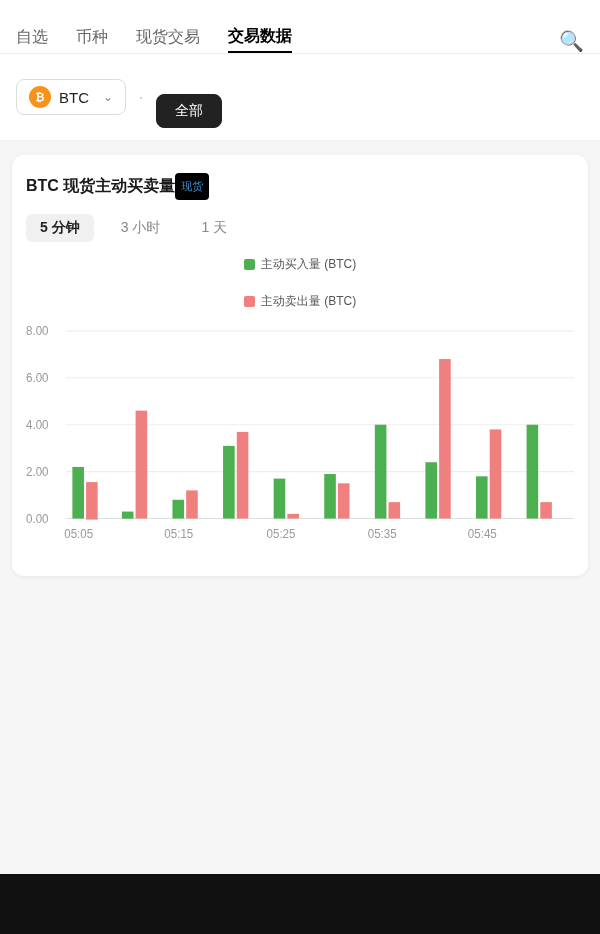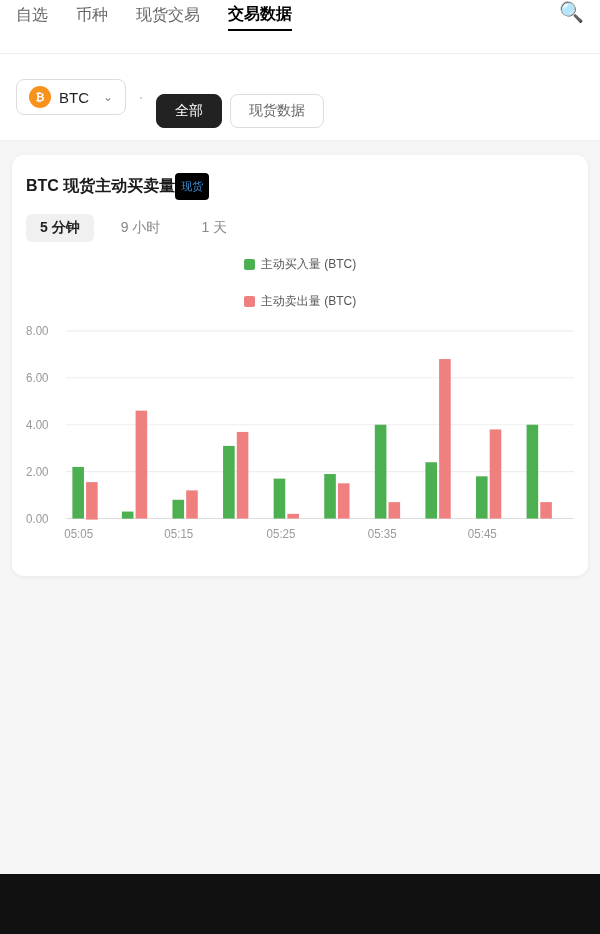--- a/index.html
+++ b/index.html
@@ -8,21 +8,21 @@
       background: #f5f5f5;
       width: 600px;
       min-height: 934px;
       overflow-x: hidden;
     }
 
     
     .top-nav {
       background: #fff;
       display: flex;
-      align-items: flex-start;
+      align-items: flex-end;
       padding: 0 16px;
       height: 54px;
       border-bottom: 1px solid #eee;
     }
     .nav-items {
       display: flex;
       flex: 1;
       gap: 28px;
       align-items: center;
     }
@@ -219,35 +219,34 @@
   <div class="coin-selector">
     <div class="coin-icon">
       <span>₿</span>
     </div>
     <span class="coin-name">BTC</span>
     <span class="chevron-down">⌄</span>
   </div>
   <span class="divider-dot">·</span>
   <div class="filter-btns">
     <button class="filter-btn active">全部</button>
-    <button class="filter-btn">现货数据</button>
   </div>
 </div>
 
 <div class="content">
   <div class="chart-card">
 
     <div class="card-title-row">
       <span class="card-title">BTC 现货主动买卖量</span>
       <span class="spot-badge">现货</span>
     </div>
 
     <div class="time-tabs">
       <span class="time-tab active">5 分钟</span>
-      <span class="time-tab">9 小时</span>
+      <span class="time-tab">3 小时</span>
       <span class="time-tab">1 天</span>
     </div>
 
     <div class="legend">
       <div class="legend-item">
         <div class="legend-dot" style="background:#4caf50;"></div>
         <span>主动买入量 (BTC)</span>
       </div>
       <div class="legend-item">
         <div class="legend-dot" style="background:#f08080;"></div>

